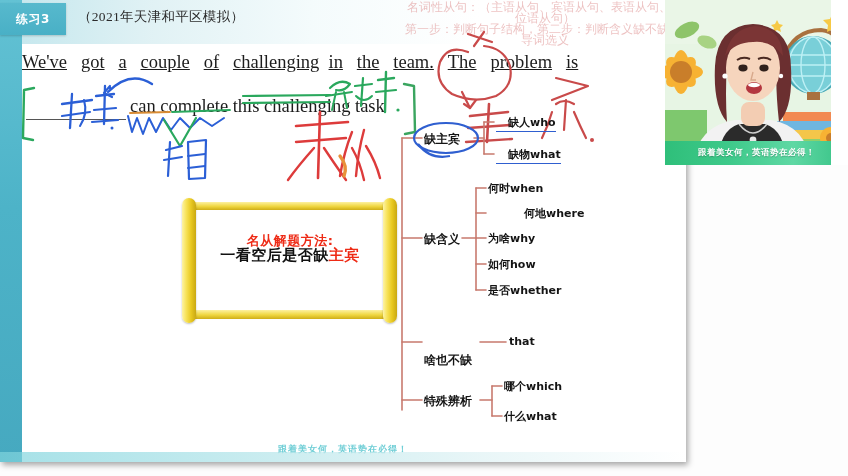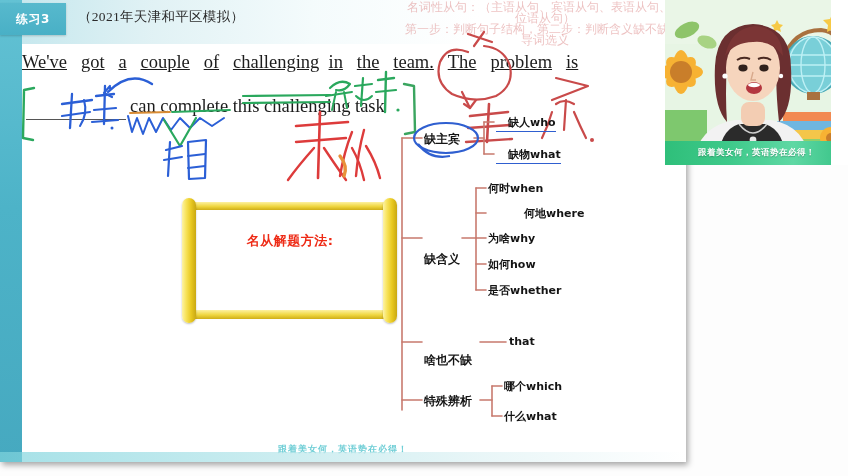--- a/index.html
+++ b/index.html
@@ -272,20 +272,23 @@
       </g>
     </svg>
 
     <div class="scroll-wrap">
       <div class="scroll-paper"></div>
       <div class="scroll-bar-top"></div>
       <div class="scroll-bar-bottom"></div>
       <div class="scroll-roller l"></div>
       <div class="scroll-roller r"></div>
       <div class="scroll-title">名从解题方法:</div>
+      <div class="scroll-l1">
+        <span>一看空后是否缺</span><em>主宾</em>
+      </div>
     </div>
 
     <div class="map">
       <svg width="230" height="320" viewBox="0 0 230 320" xmlns="http://www.w3.org/2000/svg">
         <g fill="none" stroke="#c87a6e" stroke-width="1.6" stroke-linecap="round">
 
           <path d="M14 28 L14 300"></path>
 
           <path d="M14 28 L34 28"></path>
           <path d="M14 128 L34 128"></path>
@@ -314,21 +317,21 @@
         </g>
 
         <ellipse cx="58" cy="28" rx="32" ry="15" fill="none" stroke="#2f5fd0" stroke-width="2.2"></ellipse>
         <path d="M30 34 Q42 50 62 46" fill="none" stroke="#2f5fd0" stroke-width="2.2"></path>
       </svg>
 
       <div class="node" style="left:36px;top:21px;">缺主宾</div>
       <div class="leaf underline-blue" style="left:108px;top:5px;"><span>缺人</span><span>who</span></div>
       <div class="leaf underline-blue" style="left:108px;top:37px;"><span>缺物</span><span>what</span></div>
 
-      <div class="node" style="left:36px;top:121px;margin-top:20px;">缺含义</div>
+      <div class="node" style="left:36px;top:121px;">缺含义</div>
       <div class="leaf" style="left:100px;top:71px;"><span>何时</span><span>when</span></div>
       <div class="leaf" style="left:100px;top:96px;margin-left:36px;"><span>何地</span><span>where</span></div>
       <div class="leaf" style="left:100px;top:121px;text-align:right;"><span>为啥</span><span>why</span></div>
       <div class="leaf" style="left:100px;top:147px;"><span>如何</span><span>how</span></div>
       <div class="leaf" style="left:100px;top:173px;"><span>是否</span><span>whether</span></div>
 
       <div class="node" style="left:36px;top:242px;">啥也不缺</div>
       <div class="leaf" style="left:121px;top:225px;"><span>that</span></div>
 
       <div class="node" style="left:36px;top:283px;">特殊辨析</div>

